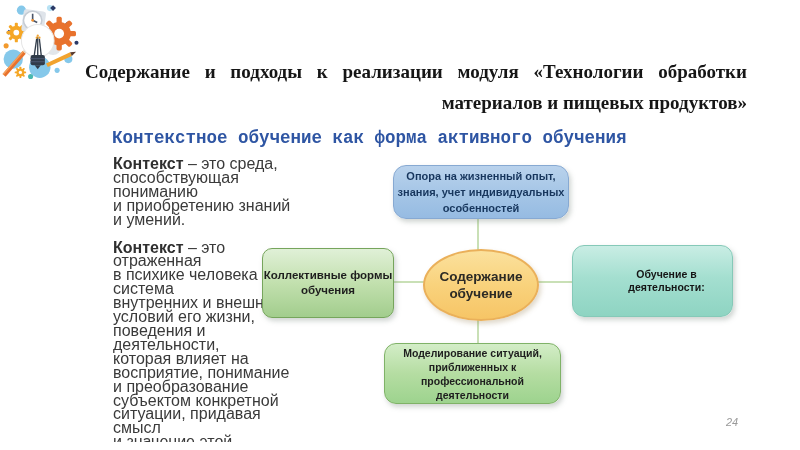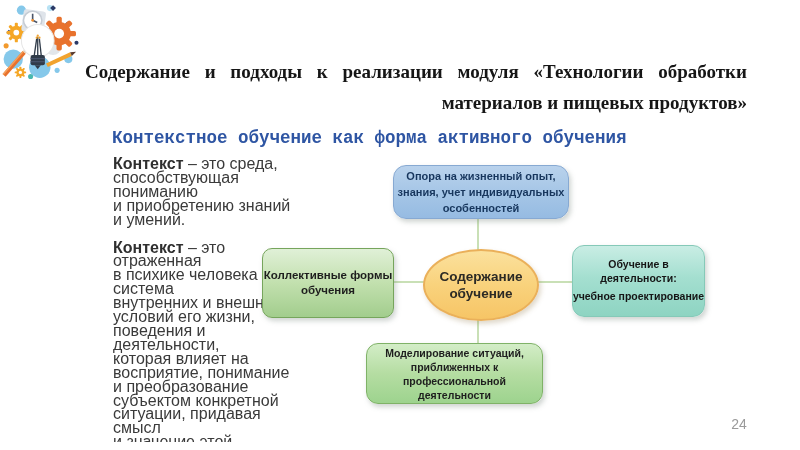--- a/index.html
+++ b/index.html
@@ -56,32 +56,32 @@
   .node-center {
     left:423px; top:249px; width:112px; height:68px; border-radius:50%;
     background:linear-gradient(180deg,#fbe19d 0%,#f9d27c 50%,#f6c566 100%);
     border:2px solid #eab05a; color:#2c2a25; font-size:13.5px; line-height:17px;
     box-shadow:2px 3px 5px rgba(150,125,80,.3);
   }
   .node-right {
     left:572px; top:245px; width:131px; height:70px; border-radius:12px;
     flex-direction:column;
     background:linear-gradient(180deg,#c9ede4 0%,#a4dfd0 45%,#8ed4c2 100%);
-    border:1px solid #85c9b8; color:#151515; font-size:10.5px; line-height:13.5px;
+    border:1px solid #85c9b8; color:#151515; font-size:10.5px; line-height:13.5px;padding-left:28px;
   }
   .node-right .secondary { margin-top:5px; white-space:nowrap; }
   .node-bottom {
-    left:366px; top:343px; width:175px; height:59px; border-radius:12px;
+    left:384px; top:343px; width:175px; height:59px; border-radius:12px;
     background:linear-gradient(180deg,#d3edc7 0%,#b5dda2 50%,#9dd38e 100%);
     border:1px solid #7fb267; color:#1e1e1e; font-size:10.5px; line-height:14px;
   }
   
   .page-number {
-    position:absolute; left:726px; top:416px; width:26px; text-align:center;
-    font-size:14px; color:#9a9a9a;
+    position:absolute; left:726px; top:416px; width:26px; text-align:left;
+    font-size:11px; color:#9a9a9a;font-style:italic;
   }
 </style>
 </head>
 <body>
 
 <div class="slide">
 
   <svg class="logo" viewBox="0 0 100 100" aria-hidden="true">
     <defs>
       <g id="gear">
@@ -195,21 +195,20 @@
     </div>
 
     <div class="node node-center">
       <span class="pre">Содержание
 обучение</span>
     </div>
 
     <div class="node node-right">
       <span class="pre">Обучение в
 деятельности:</span>
-      <span class="secondary">учебное проектирование</span>
     </div>
 
     <div class="node node-bottom">
       <span class="pre">Моделирование ситуаций,
 приближенных к
 профессиональной деятельности</span>
     </div>
   </div>
 
   <div class="page-number">24</div>

